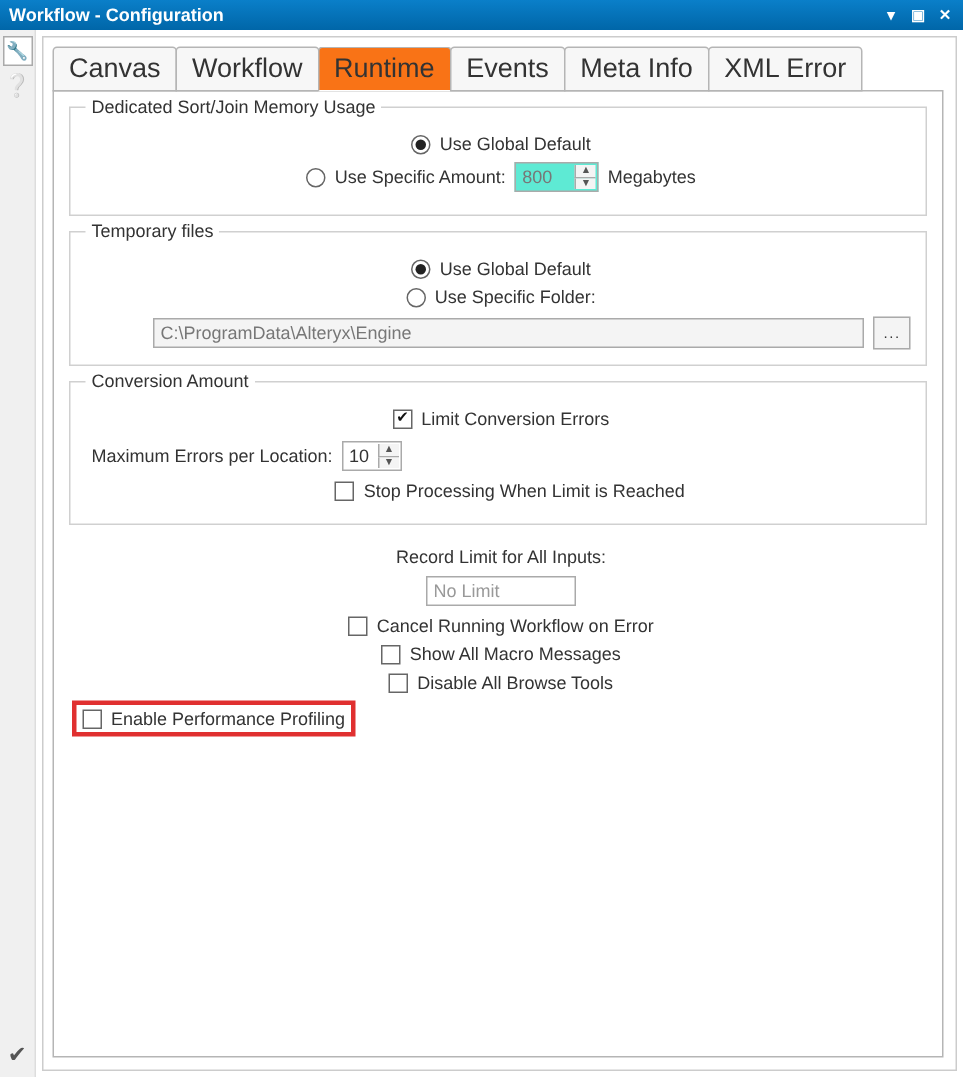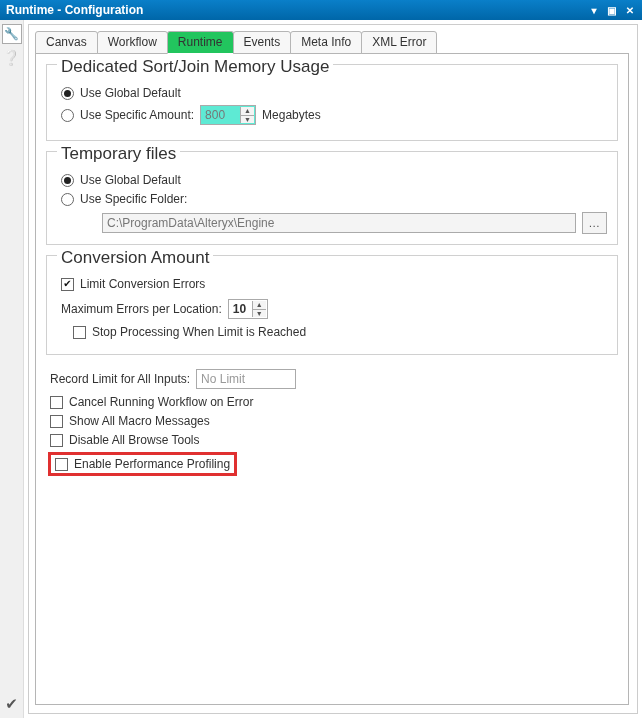--- a/index.html
+++ b/index.html
@@ -66,28 +66,28 @@
       position: relative;
       margin-bottom: -1px;
       z-index: 2;
     }
     .tab {
       padding: 3px 10px 4px 10px;
       border: 1px solid #b5b5b5;
       border-bottom: 1px solid #b5b5b5;
       background: #f7f7f7;
       margin-right: -1px;
-      font-size: 12px;
+      font-size: 18px;
       color: #333;
       cursor: pointer;
       border-top-left-radius: 3px;
       border-top-right-radius: 3px;
     }
     .tab.active {
-      background: #22c55e;
+      background: #f97316;
       border-bottom: 1px solid #fff;
       font-weight: normal;
     }
     .tabpanel {
       border: 1px solid #b5b5b5;
       flex: 1;
       padding: 10px 10px;
       background: #fff;
       overflow: auto;
     }
@@ -97,31 +97,32 @@
       padding: 4px 10px 10px 10px;
       margin-bottom: 10px;
       position: relative;
     }
     .group > .legend {
       position: relative;
       top: -12px;
       background: #fff;
       display: inline-block;
       padding: 0 4px;
-      font-size: 17px;
+      font-size: 12px;
       color: #333;
       margin-bottom: -6px;
     }
     .group-content { margin-top: -6px; }
 
     .radio-row, .check-row {
       display: flex;
       align-items: center;
       margin: 5px 0 5px 4px;
       gap: 6px;
+      justify-content: center;
     }
     .radio {
       width: 13px; height: 13px;
       border-radius: 50%;
       border: 1px solid #666;
       display: inline-flex; align-items: center; justify-content: center;
       flex-shrink: 0;
     }
     .radio.checked::after {
       content: "";
@@ -147,21 +148,21 @@
     .numbox, .textbox {
       height: 20px;
       border: 1px solid #aaa;
       background: #fff;
       padding: 0 4px;
       font-size: 12px;
       display: inline-flex;
       align-items: center;
     }
     .numbox { width: 56px; background: #5eead4; color: #777; justify-content: space-between; position: relative; }
-    .numbox.small { width: 40px; background: #fff; color: #333; font-weight: bold; }
+    .numbox.small { width: 40px; background: #fff; color: #333; }
     .spinner {
       position: absolute; right: 1px; top: 1px; bottom: 1px;
       width: 14px; display: flex; flex-direction: column;
     }
     .spinner div {
       flex:1; border-left:1px solid #aaa;
       font-size:7px; display:flex; align-items:center; justify-content:center;
       background:#f4f4f4;
       color:#555;
     }
@@ -190,21 +191,21 @@
       margin-left: 2px;
       display: inline-flex;
       align-items: center;
       gap: 6px;
     }
   </style>
 </head>
 <body>
 
 <div class="titlebar">
-  <span>Runtime - Configuration</span>
+  <span>Workflow - Configuration</span>
   <span class="spacer"></span>
   <span class="wbtn">▾</span>
   <span class="wbtn">▣</span>
   <span class="wbtn">✕</span>
 </div>
 
 <div class="body-row">
   <div class="leftbar">
     <div class="toolbtn">🔧</div>
     <div class="icon-q">❔</div>
@@ -285,21 +286,21 @@
             </span>
           </div>
           <div class="check-row row-indent">
             <span class="checkbox"></span>
             <span>Stop Processing When Limit is Reached</span>
           </div>
         </div>
       </div>
 
       
-      <div class="row-inline" style="margin-top:14px;">
+      <div class="row-inline" style="margin-top:14px;flex-direction:column;">
         <span>Record Limit for All Inputs:</span>
         <span class="textbox limit" placeholder="No Limit">
           <span style="color:#999;text-align:right;">No Limit</span>
         </span>
       </div>
 
       
       <div class="check-row">
         <span class="checkbox"></span>
         <span>Cancel Running Workflow on Error</span>

